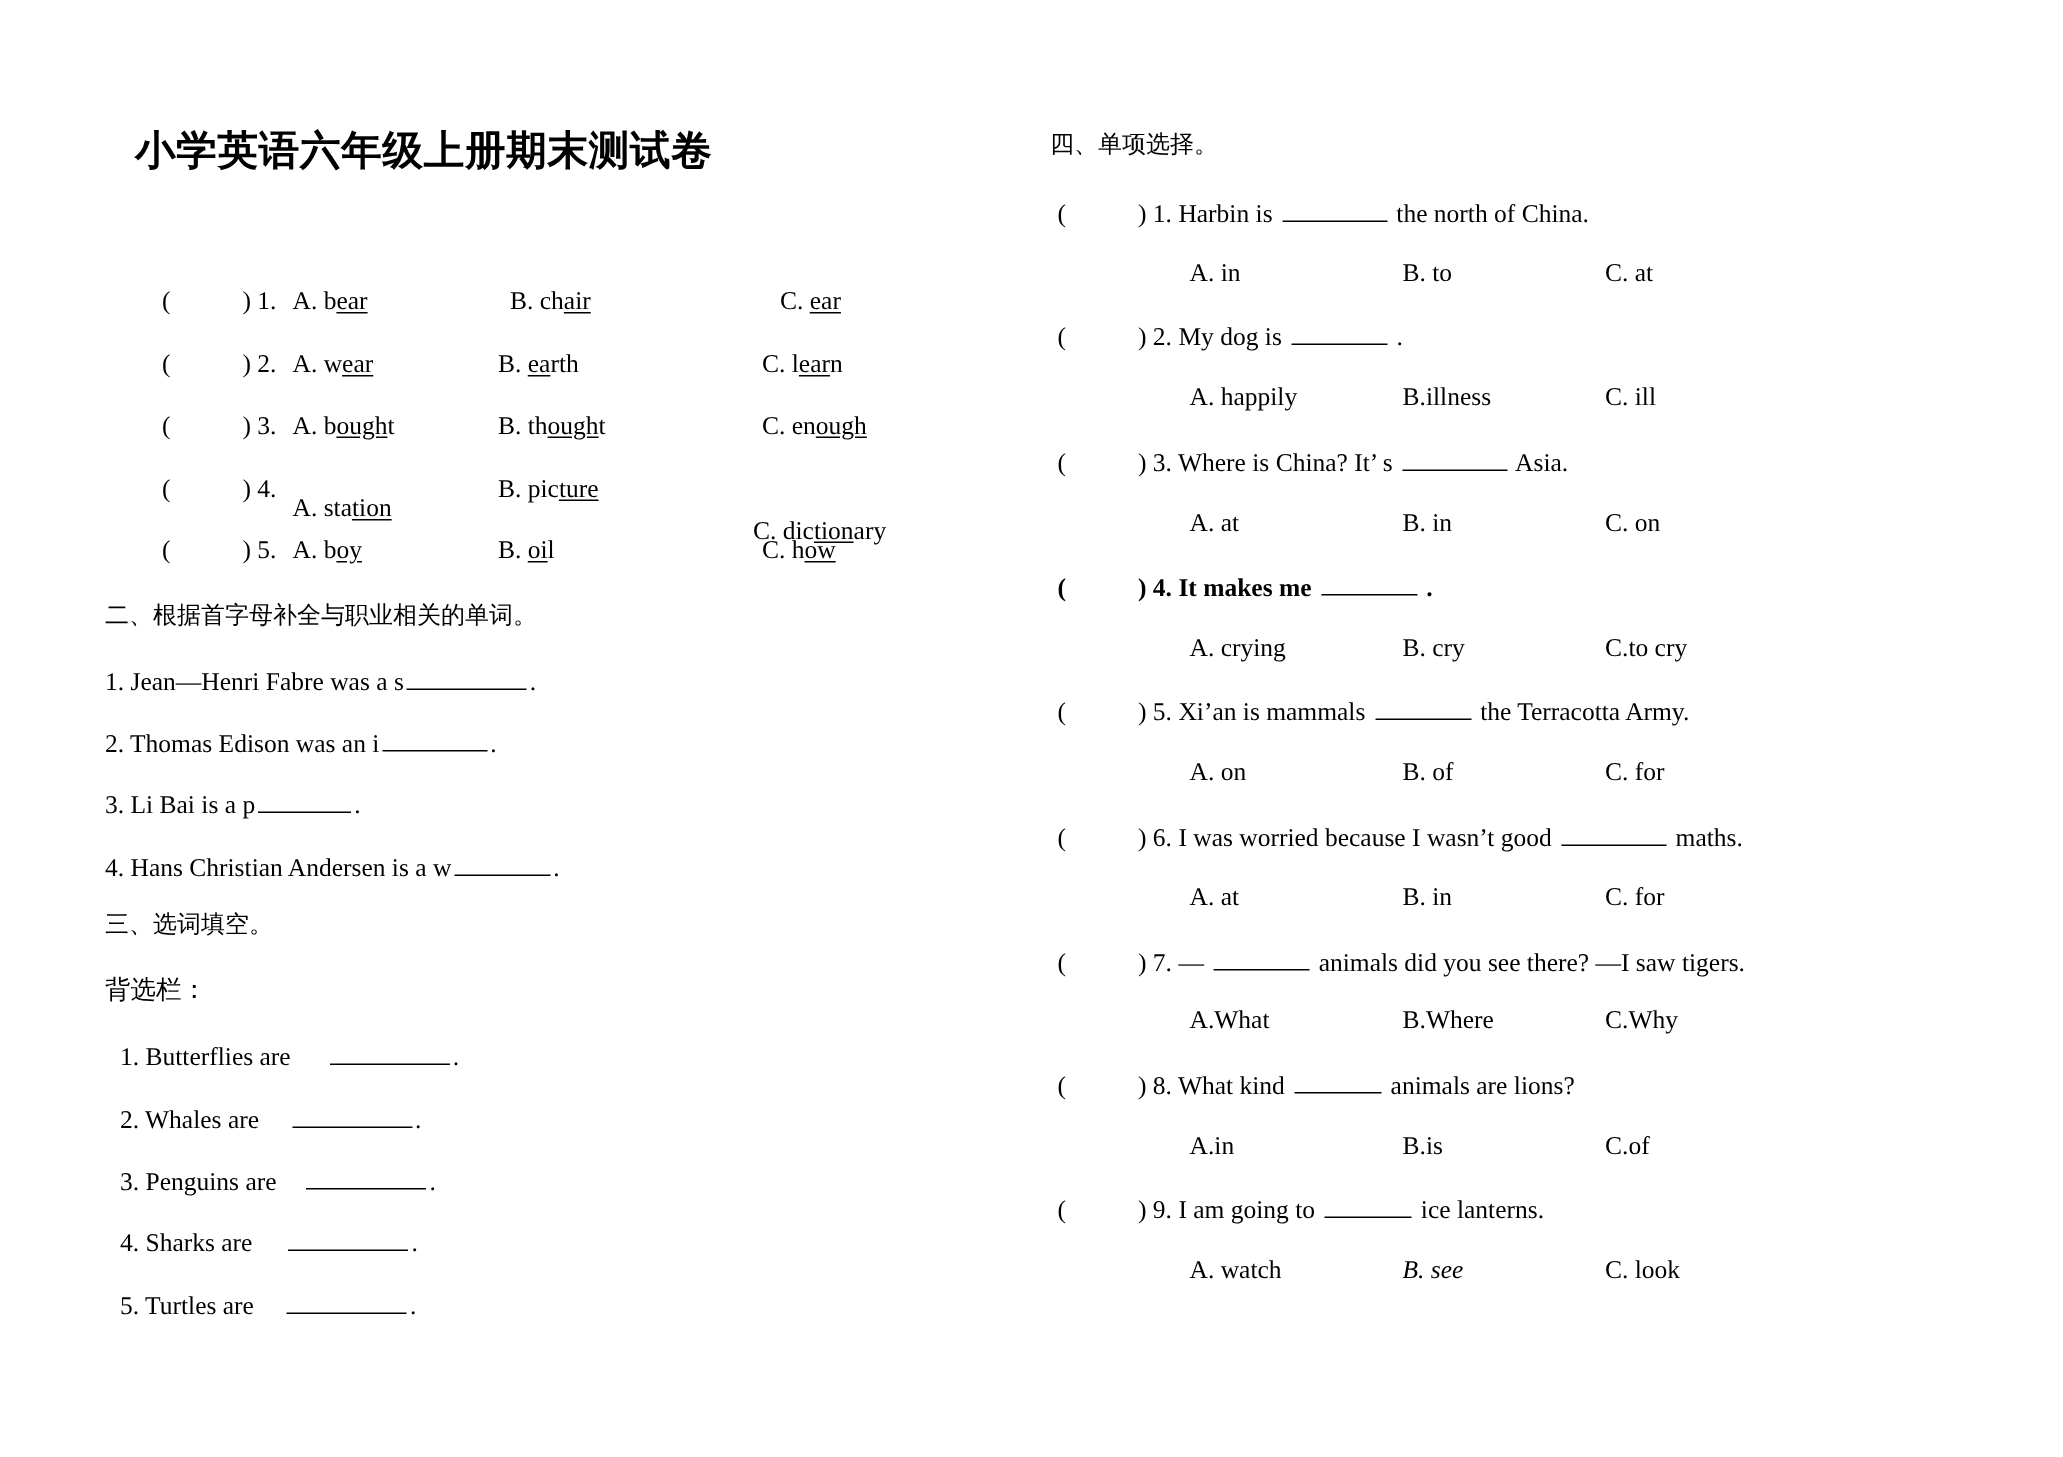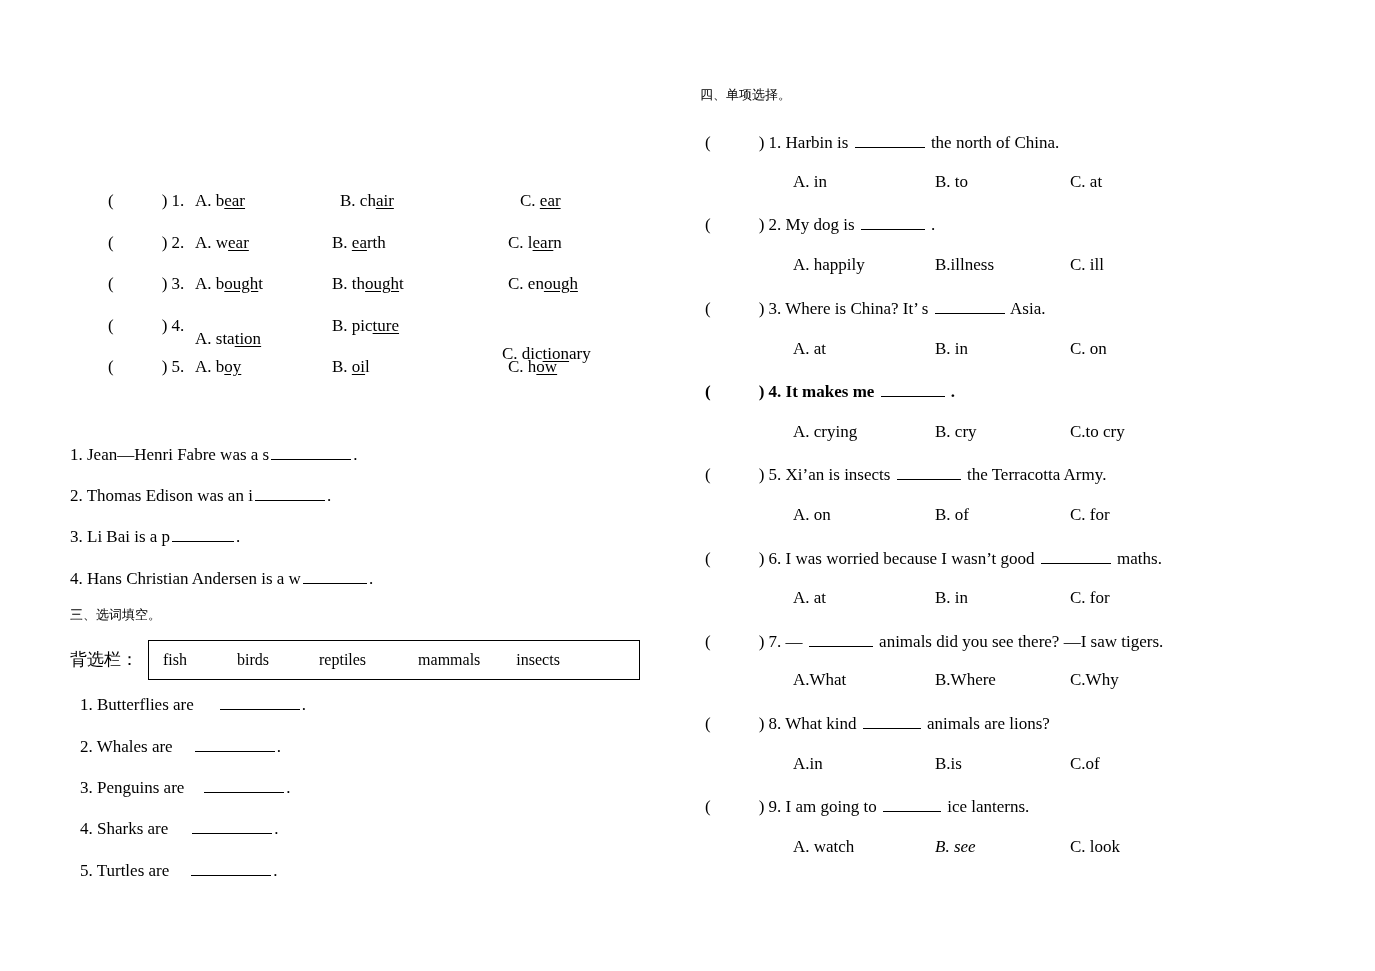--- a/index.html
+++ b/index.html
@@ -23,21 +23,21 @@
     font-family:"Liberation Sans", sans-serif;
     font-weight:bold;
     font-size:27px;
     letter-spacing:0.5px;
     white-space:nowrap;
   }
 
   
   .sec-head{
     font-family:"Liberation Sans", sans-serif;
-    font-size:13px;
+    font-size:16px;
     font-weight:normal;
     white-space:nowrap;
     position:absolute;
   }
 
   
   .row{ position:absolute; white-space:nowrap; font-size:17px; line-height:1; }
   .paren-gap{ display:inline-block; width:48px; }
 
   u.ph{ text-decoration:underline; text-underline-offset:1.5px; }
@@ -80,20 +80,21 @@
   .mc-opts{ position:absolute; white-space:nowrap; font-size:17px; }
   .mc-opts span{ position:absolute; white-space:nowrap; }
 </style>
 </head>
 <body>
 
 <div class="page">
 
   <div class="col-left">
 
+    <div class="doc-title">小学英语六年级上册期末测试卷</div>
 
 
     <div id="s1-rows">
         <div class="row" style="left:38px; top:192px;">(<span class="paren-gap"></span>) 1.</div>
         <div class="row" style="left:125px; top:192px;">A. b<u class="ph">ear</u></div>
         <div class="row" style="left:270px; top:192px;">B. ch<u class="ph">air</u></div>
         <div class="row" style="left:450px; top:192px;">C. <u class="ph">ear</u></div>
         <div class="row" style="left:38px; top:234px;">(<span class="paren-gap"></span>) 2.</div>
         <div class="row" style="left:125px; top:234px;">A. w<u class="ph">ear</u></div>
         <div class="row" style="left:262px; top:234px;">B. <u class="ph">ea</u>rth</div>
@@ -105,38 +106,32 @@
         <div class="row" style="left:38px; top:317px;">(<span class="paren-gap"></span>) 4.</div>
         <div class="row" style="left:125px; top:330px;text-align:center;">A. sta<u class="ph">tion</u></div>
         <div class="row" style="left:262px; top:317px;">B. pic<u class="ph">ture</u></div>
         <div class="row" style="left:432px; top:317px;margin-top:28px;">C. dic<u class="ph">tion</u>ary</div>
         <div class="row" style="left:38px; top:358px;">(<span class="paren-gap"></span>) 5.</div>
         <div class="row" style="left:125px; top:358px;">A. b<u class="ph">oy</u></div>
         <div class="row" style="left:262px; top:358px;">B. <u class="ph">oi</u>l</div>
         <div class="row" style="left:438px; top:358px;">C. h<u class="ph">ow</u></div>
       </div>
 
+    <div class="sec-head" style="left:0px; top:400px;">二、根据首字母补全与职业相关的单词。</div>
 
     <div id="s2-rows">
         <div class="row" style="left:0px; top:443px;"><span>1. Jean—Henri Fabre was a s</span><span class="blank bk-80"></span><span>.</span></div>
         <div class="row" style="left:0px; top:484px;"><span>2. Thomas Edison was an i</span><span class="blank bk-70"></span><span>.</span></div>
         <div class="row" style="left:0px; top:525px;"><span>3. Li Bai is a p</span><span class="blank bk-62"></span><span>.</span></div>
         <div class="row" style="left:0px; top:567px;"><span>4. Hans Christian Andersen is a w</span><span class="blank bk-64"></span><span>.</span></div>
       </div>
 
     <div class="sec-head" style="left:0px; top:606px;">三、选词填空。</div>
 
     <div class="bank-label" style="left:0px; top:648px;">背选栏：</div>
-    <div class="bank-box" id="bank-box" style="left:78px; top:640px; width:492px; height:40px;">
-        <span class="bank-word" style="margin-left:14px;">fish</span>
-        <span class="bank-word" style="margin-left:50px;">birds</span>
-        <span class="bank-word" style="margin-left:50px;">reptiles</span>
-        <span class="bank-word" style="margin-left:52px;">mammals</span>
-        <span class="bank-word" style="margin-left:36px;">insects</span>
-      </div>
 
     <div id="s3-rows">
         <div class="row" style="left:10px; top:693px;"><span>1.  Butterflies are</span><span style="display:inline-block;width:24px;"></span><span class="blank bk-80"></span><span>.</span></div>
         <div class="row" style="left:10px; top:735px;"><span>2.  Whales are</span><span style="display:inline-block;width:20px;"></span><span class="blank bk-80"></span><span>.</span></div>
         <div class="row" style="left:10px; top:776px;"><span>3.  Penguins are</span><span style="display:inline-block;width:18px;"></span><span class="blank bk-80"></span><span>.</span></div>
         <div class="row" style="left:10px; top:817px;"><span>4.  Sharks are</span><span style="display:inline-block;width:22px;"></span><span class="blank bk-80"></span><span>.</span></div>
         <div class="row" style="left:10px; top:859px;"><span>5.  Turtles are</span><span style="display:inline-block;width:20px;"></span><span class="blank bk-80"></span><span>.</span></div>
       </div>
 
   </div>
@@ -163,21 +158,21 @@
           <span style="left:88px;">A. at</span>
           <span style="left:230px;">B. in</span>
           <span style="left:365px;">C. on</span>
         </div>
         <div class="row" style="left:5px; top:380px;font-weight:bold;">(<span class="paren-gap"></span><span>) 4. </span><span>It makes me </span><span class="blank bk-64"></span><span> .</span></div>
         <div class="mc-opts" style="left:5px; top:422px;">
           <span style="left:88px;">A. crying</span>
           <span style="left:230px;">B. cry</span>
           <span style="left:365px;">C.to cry</span>
         </div>
-        <div class="row" style="left:5px; top:463px;">(<span class="paren-gap"></span><span>) 5. </span><span>Xi’an is insects </span><span class="blank bk-64"></span><span> the Terracotta Army.</span></div>
+        <div class="row" style="left:5px; top:463px;">(<span class="paren-gap"></span><span>) 5. </span><span>Xi’an is mammals </span><span class="blank bk-64"></span><span> the Terracotta Army.</span></div>
         <div class="mc-opts" style="left:5px; top:505px;">
           <span style="left:88px;">A. on</span>
           <span style="left:230px;">B. of</span>
           <span style="left:365px;">C. for</span>
         </div>
         <div class="row" style="left:5px; top:547px;">(<span class="paren-gap"></span><span>) 6. </span><span>I was worried because I wasn’t good </span><span class="blank bk-70"></span><span> maths.</span></div>
         <div class="mc-opts" style="left:5px; top:588px;">
           <span style="left:88px;">A. at</span>
           <span style="left:230px;">B. in</span>
           <span style="left:365px;">C. for</span>

